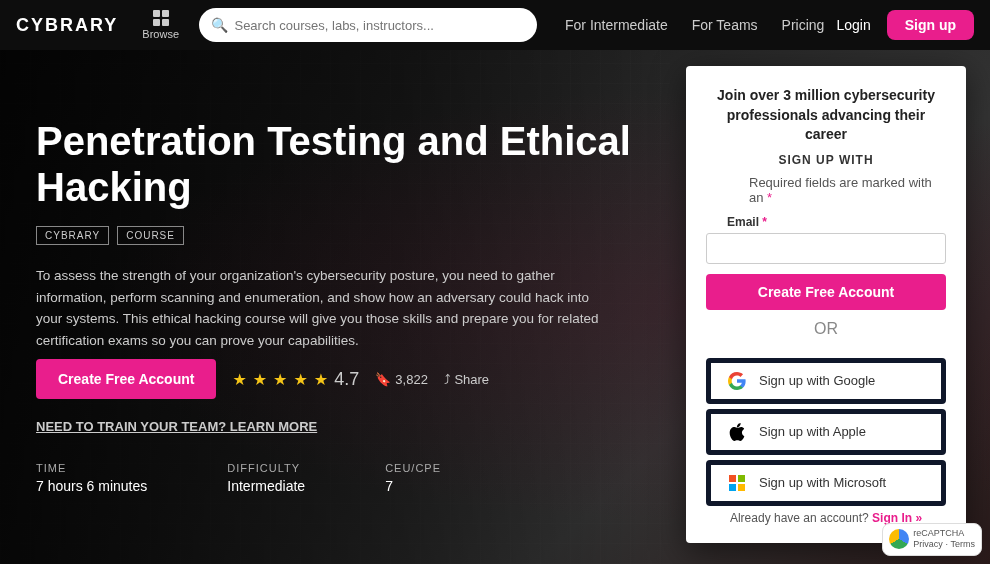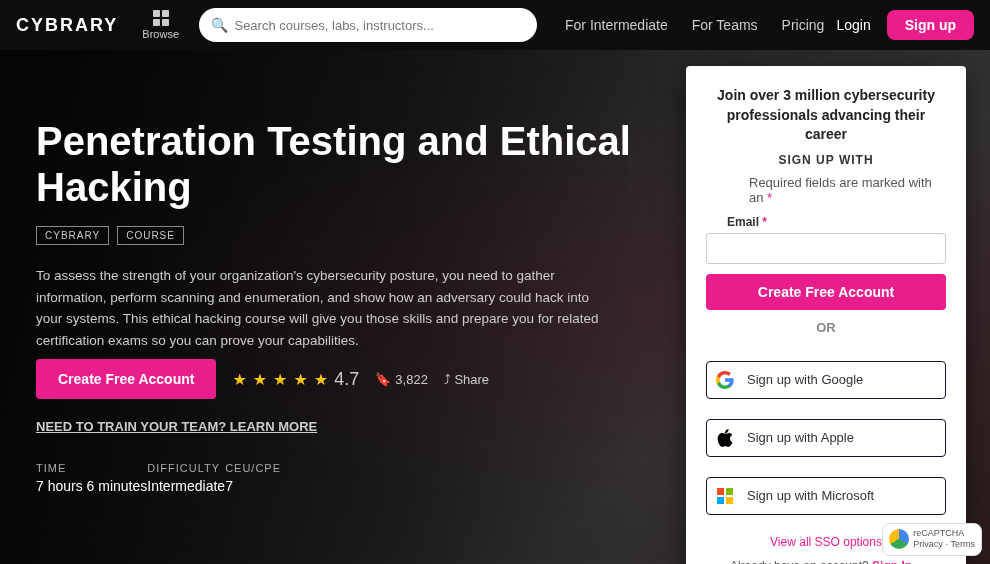--- a/index.html
+++ b/index.html
@@ -199,20 +199,21 @@
       font-size: 13px;
       font-weight: 700;
       color: #ccc;
       text-decoration: underline;
       cursor: pointer;
       margin-bottom: 28px;
       display: block;
     }
     .stats-row {
       display: flex;
+      gap: 80px;
     }
     .stat-label {
       font-size: 11px;
       color: #aaa;
       letter-spacing: 1px;
       margin-bottom: 4px;
     }
     .stat-value {
       font-size: 14px;
       color: #fff;
@@ -277,39 +278,38 @@
       border: none;
       border-radius: 4px;
       padding: 10px;
       font-size: 14px;
       font-weight: 700;
       cursor: pointer;
       margin-bottom: 10px;
     }
     .or-divider {
       text-align: center;
-      font-size: 13px;
+      font-size: 16px;
       color: #888;
-      margin-bottom: 26px;
+      margin-bottom: 20px;
       position: relative;
-      font-weight: bold;
     }
     .sso-btn {
       width: 100%;
       display: flex;
       align-items: center;
       gap: 12px;
-      border: 1px solid #0f172a;
+      border: 5px solid #0f172a;
       border-radius: 4px;
       background: #fff;
-      padding: 8px 8px;
+      padding: 8px 16px;
       font-size: 13px;
       color: #333;
       cursor: pointer;
-      margin-bottom: 20px;
+      margin-bottom: 5px;
     }
     .sso-icon {
       width: 20px;
       height: 20px;
       display: flex;
       align-items: center;
       justify-content: center;
       flex-shrink: 0;
     }
     
@@ -483,21 +483,20 @@
       <div class="sso-icon">
         <div class="ms-grid">
             <span></span>
             <span></span>
             <span></span>
             <span></span>
           </div>
       </div>
       <span>Sign up with Microsoft</span>
     </button>
-    <div class="view-sso">View all SSO options</div>
     <div class="already-account">
       <span>Already have an account?</span>
       <span class="sign-in-link">Sign In »</span>
     </div>
   </div>
 
   <div class="recaptcha-badge">
     <div class="recaptcha-logo"></div>
     <div class="recaptcha-text">
       <div>reCAPTCHA</div>

